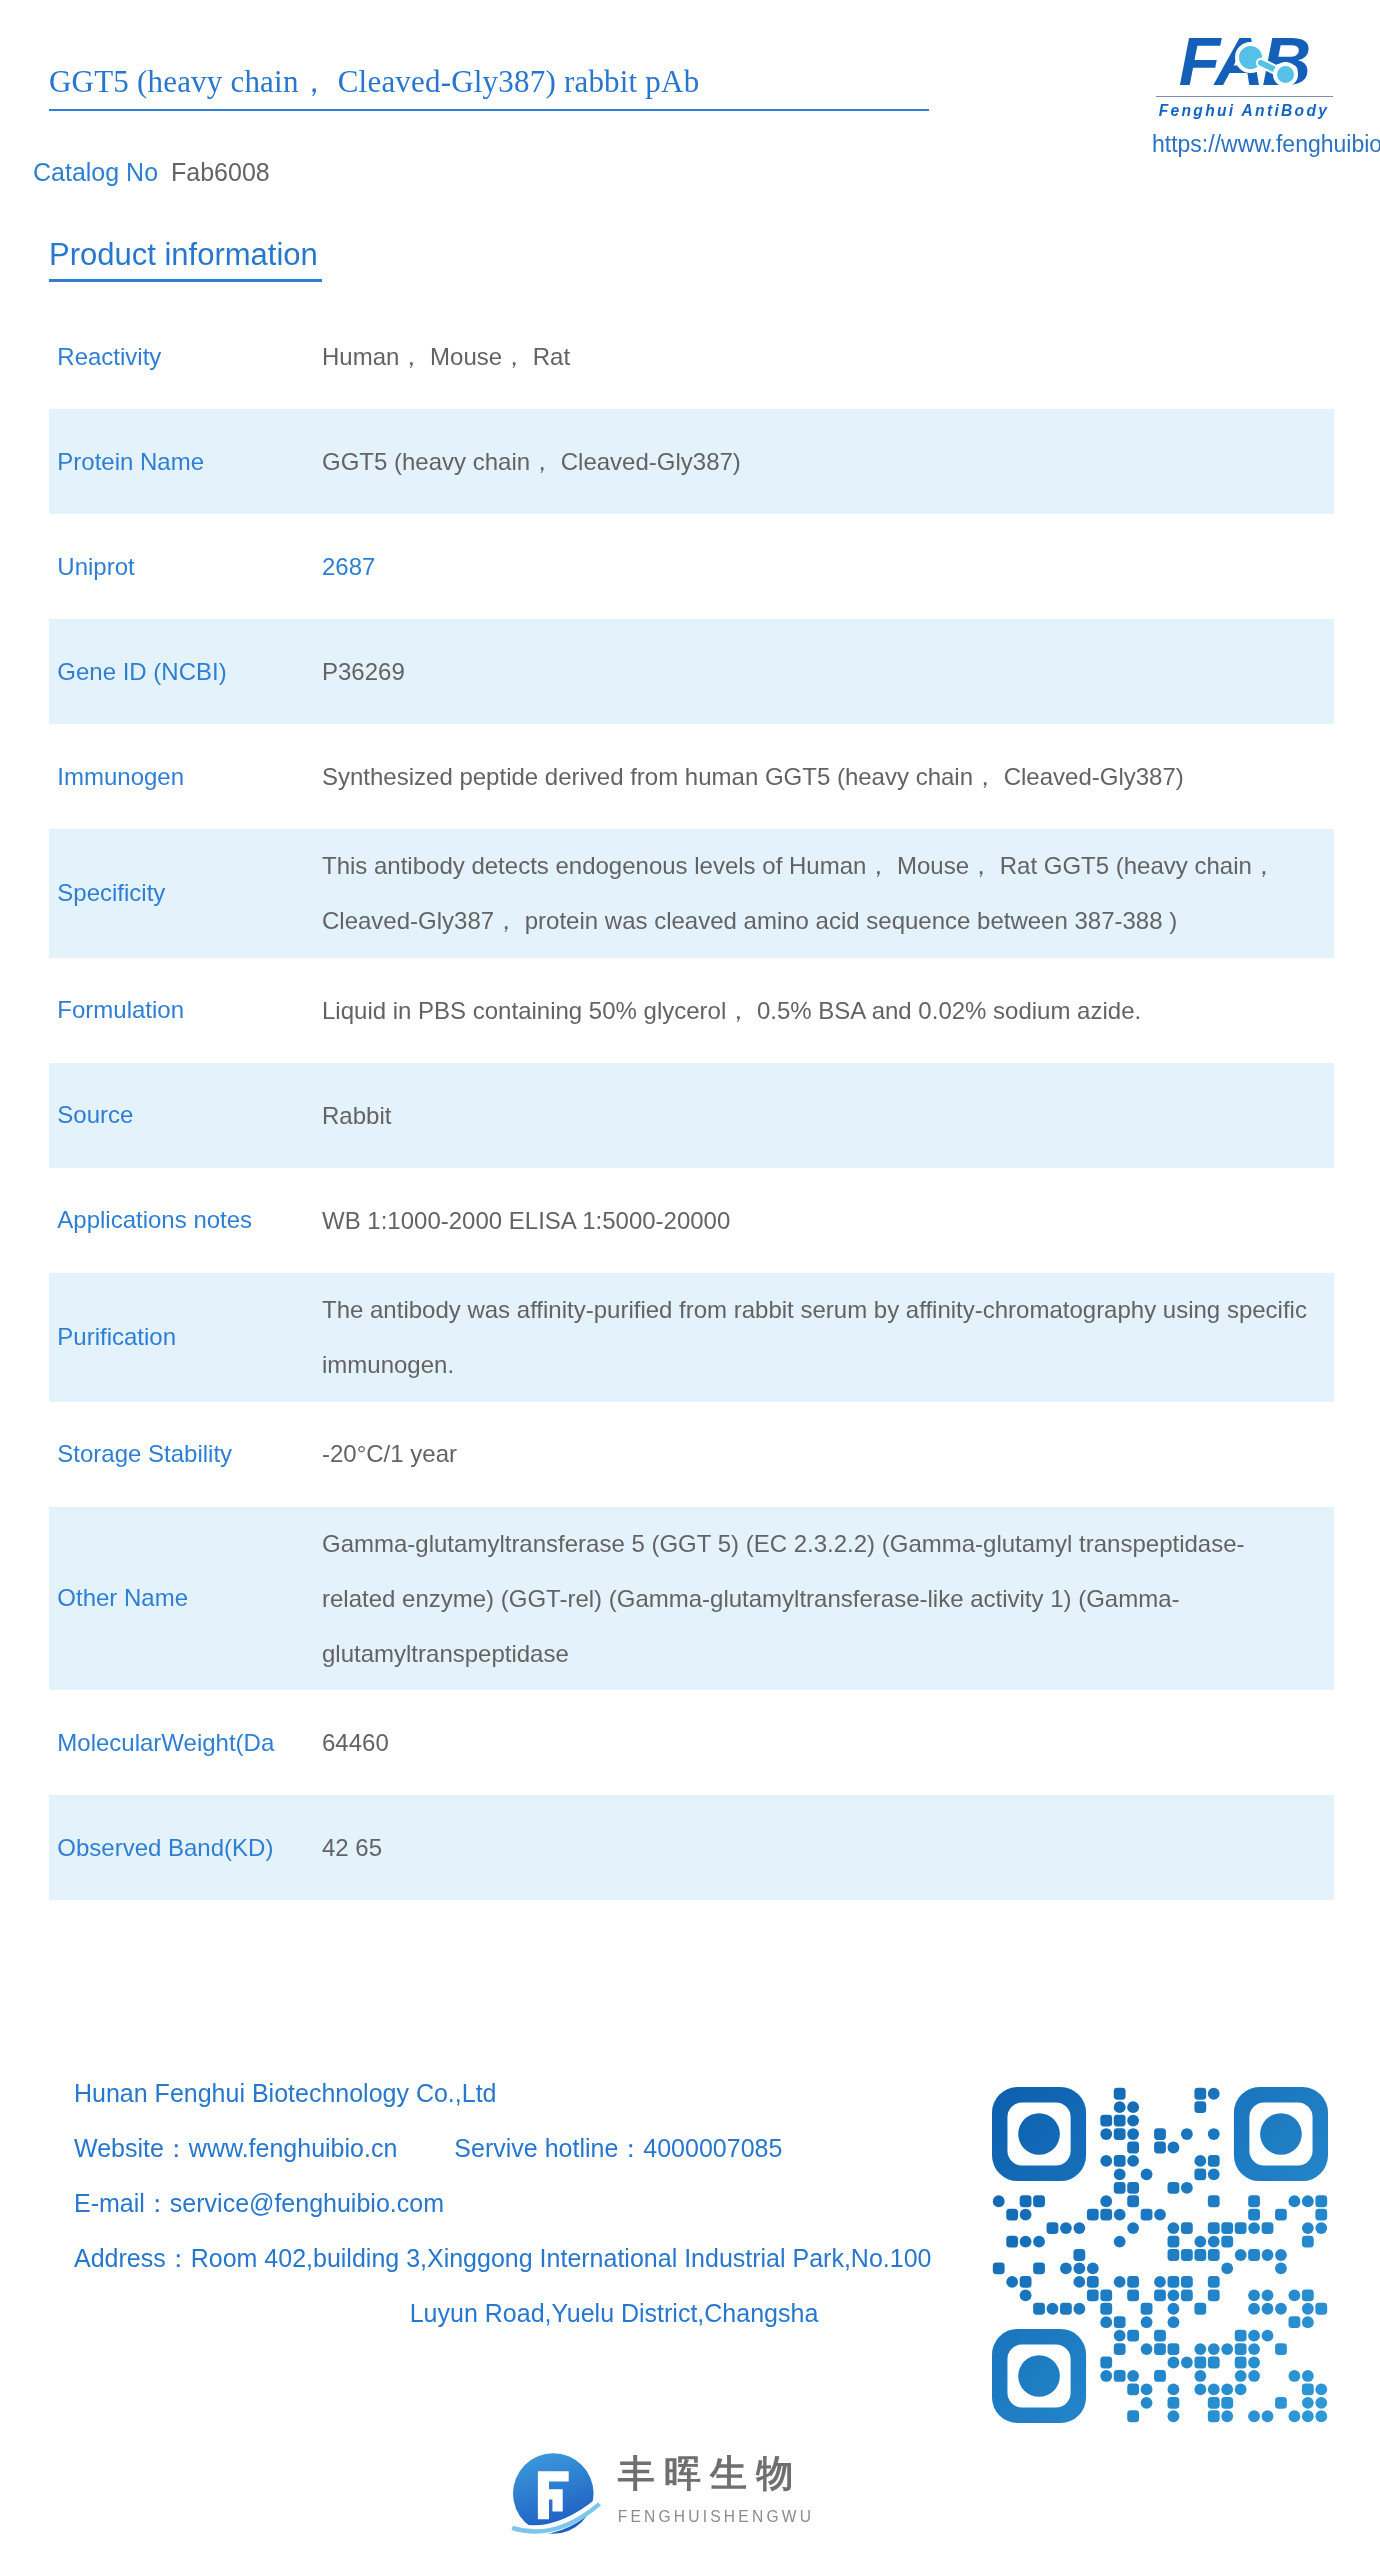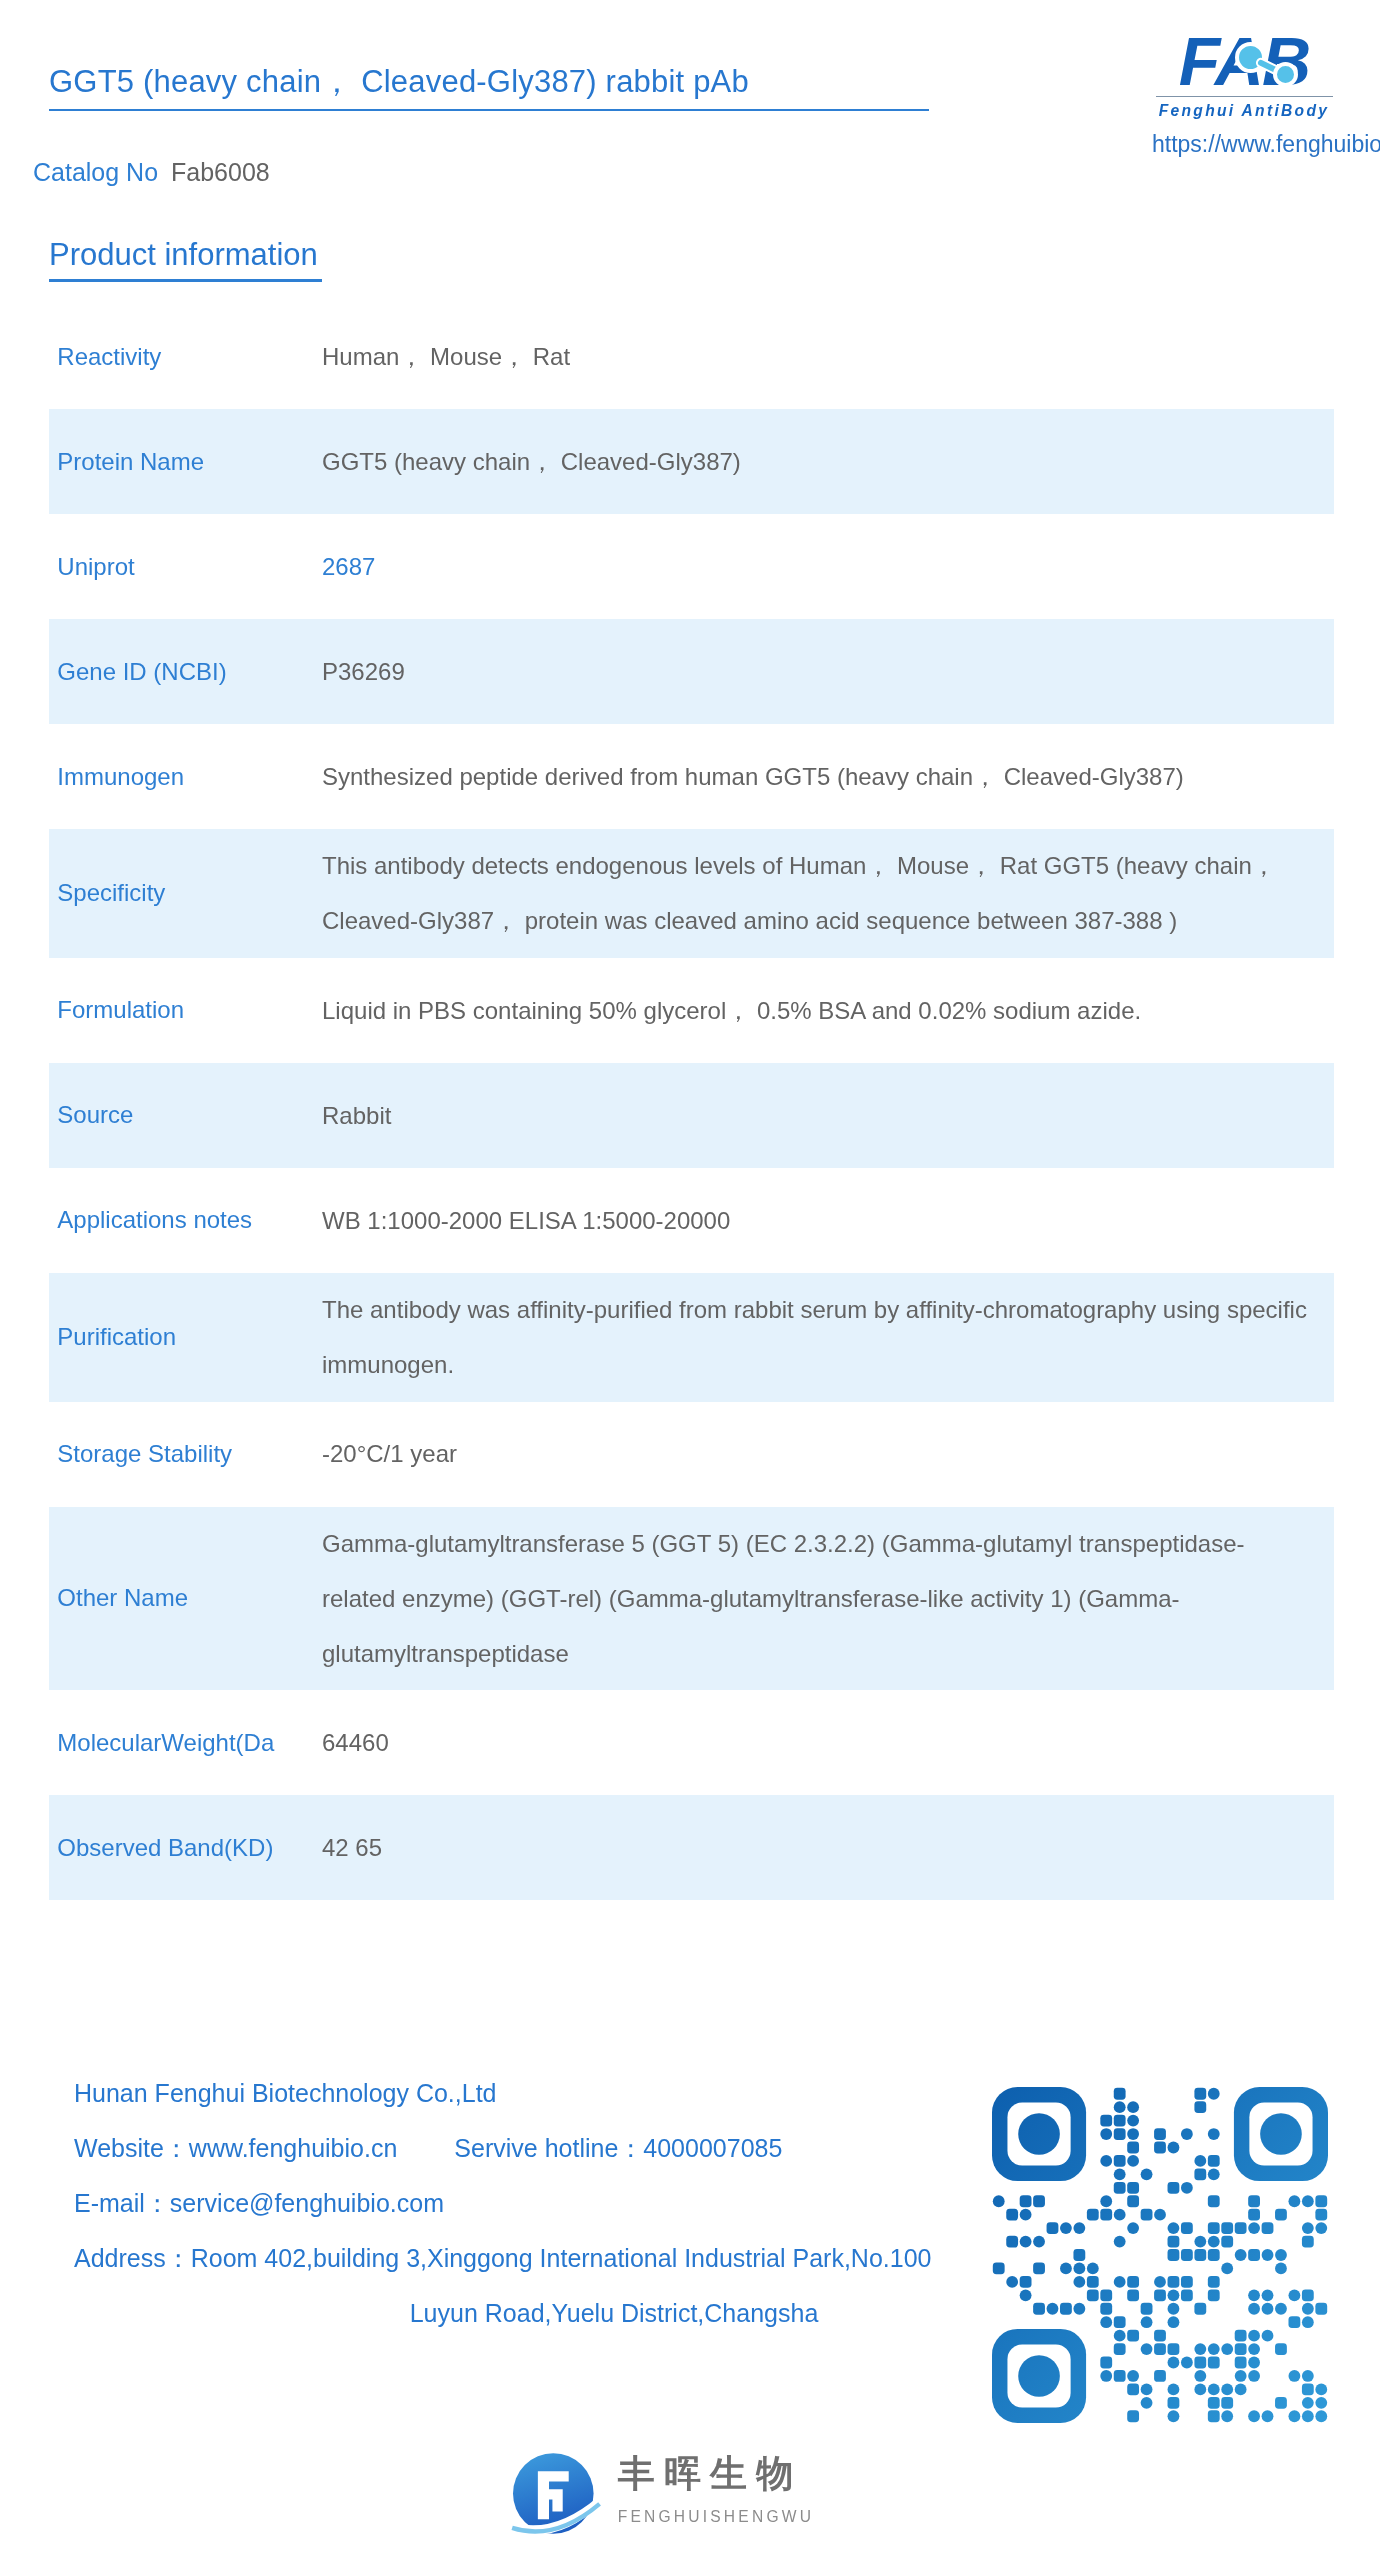--- a/index.html
+++ b/index.html
@@ -12,21 +12,21 @@
   *{margin:0;padding:0;box-sizing:border-box;}
   html,body{background:#fff;}
   body{
     width:1380px;height:2576px;position:relative;
     font-family:"Liberation Sans","DejaVu Sans",sans-serif;
     color:var(--text-gray);
   }
   
   .page-title{
     position:absolute;left:49px;top:61px;
-    font-size:31px;color:var(--accent);letter-spacing:0.2px;
+    font-size:31px;color:var(--accent);letter-spacing:0.2px;font-family:Liberation Serif, serif;
   }
   .title-underline{
     position:absolute;left:49px;top:109px;width:880px;height:1.8px;
     background:var(--label-blue);
   }
   .catalog-row{position:absolute;left:33px;top:158px;font-size:25px;}
   .catalog-label{color:var(--label-blue);display:inline-block;min-width:138px;}
   .catalog-value{color:var(--text-gray);}
   
   .logo{position:absolute;left:1152px;top:31px;width:184px;text-align:center;}

